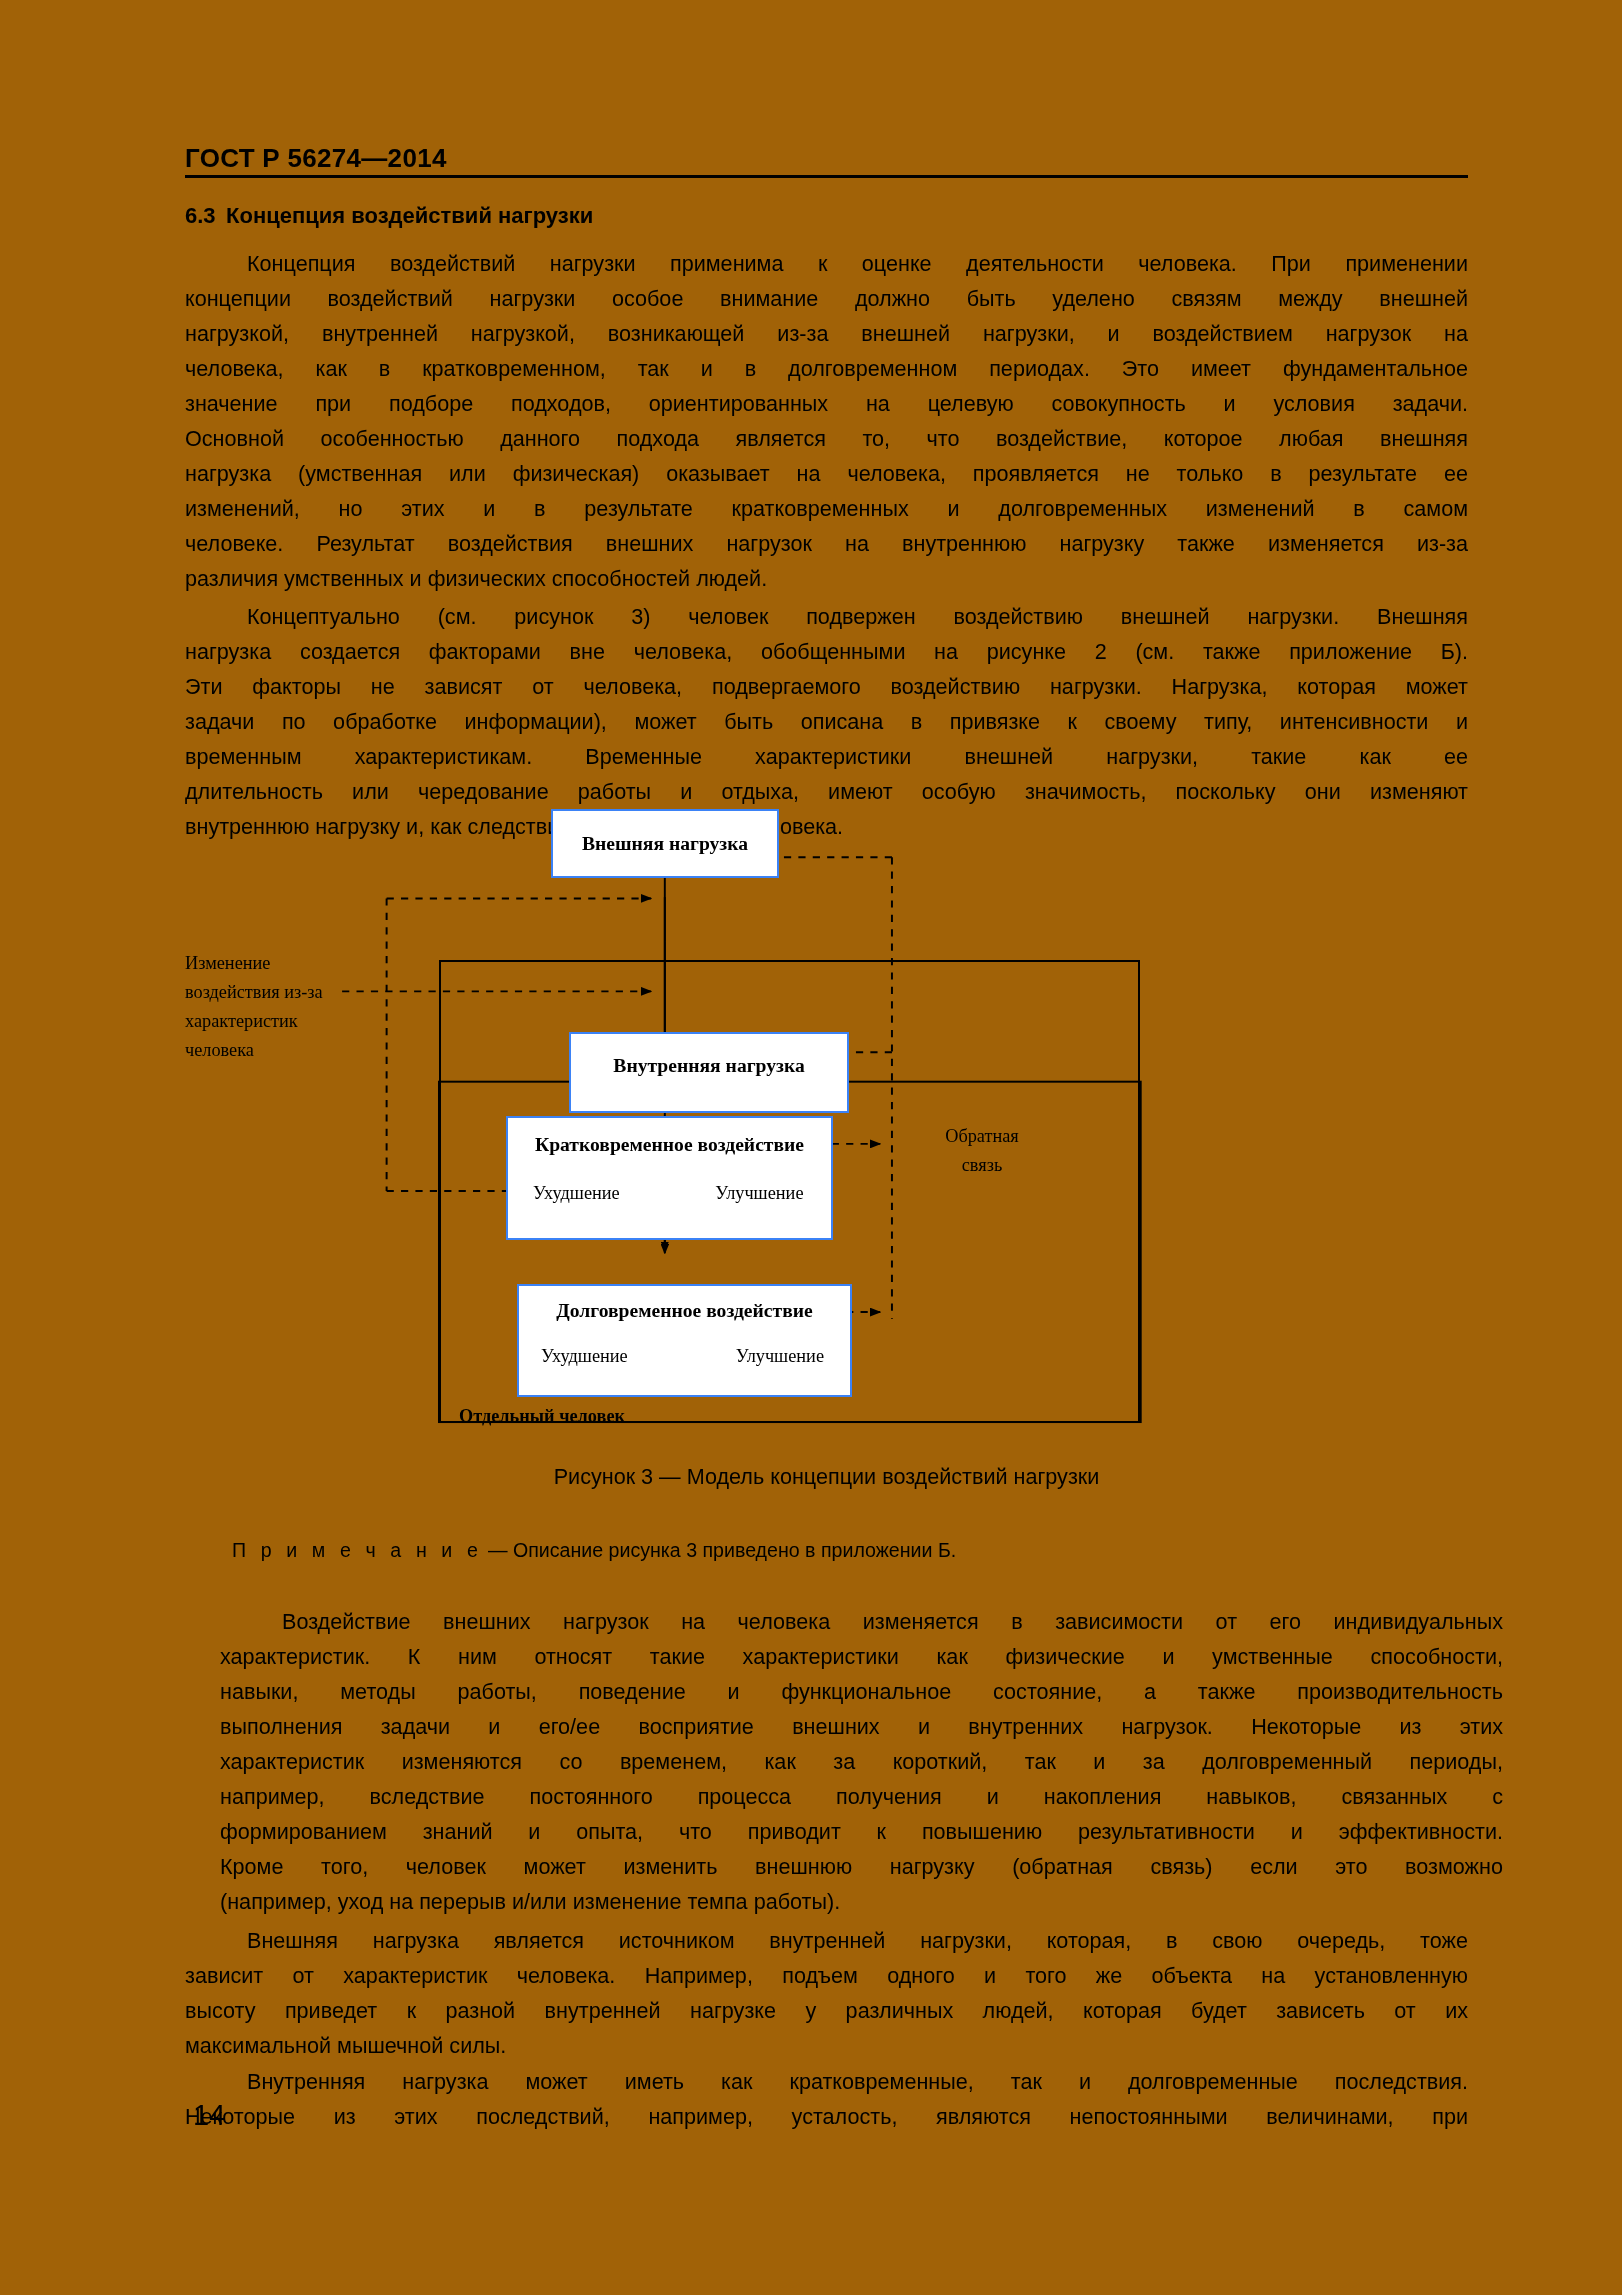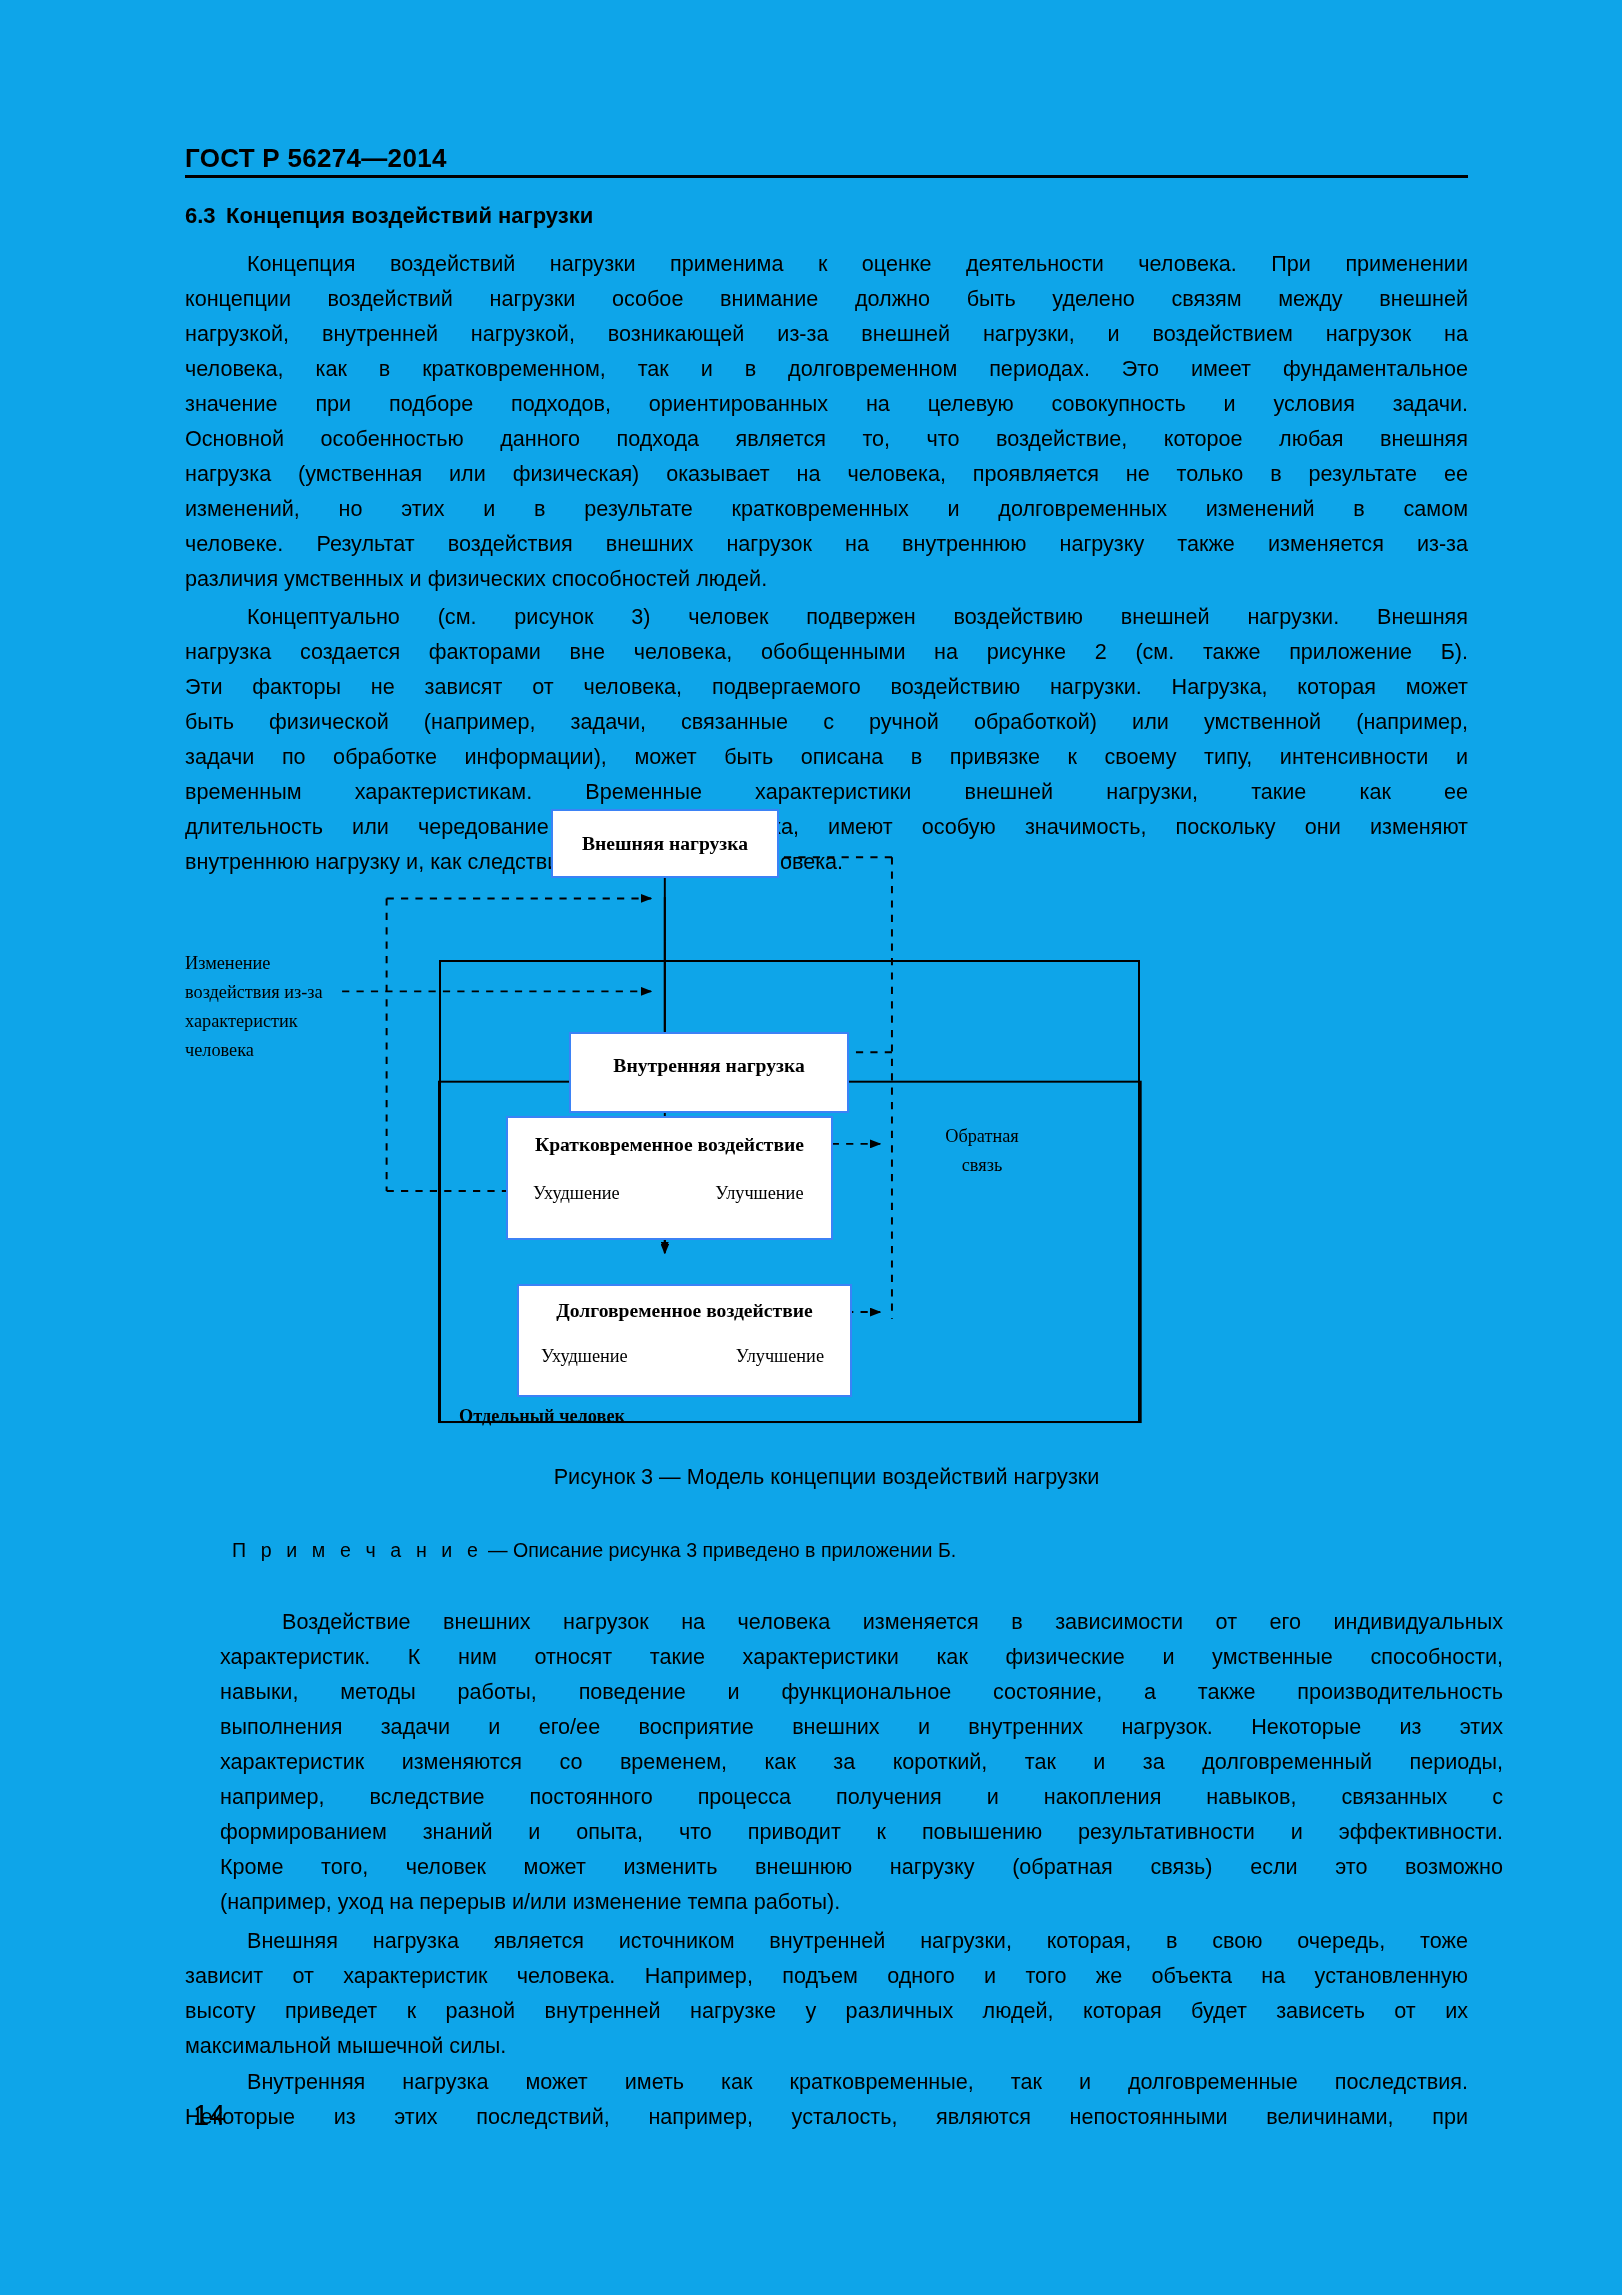--- a/index.html
+++ b/index.html
@@ -9,21 +9,21 @@
     background: #ffffff;
   }
   body {
     font-family: "Liberation Sans", sans-serif;
     color: #000000;
   }
   .page {
     position: relative;
     width: 1623px;
     height: 2295px;
-    background: #0ea5e9;
+    background: #a16207;
     box-sizing: border-box;
     overflow: hidden;
   }
 
   
   .doc-header {
     position: absolute;
     left: 185px;
     top: 143px;
     font-size: 26px;
@@ -165,21 +165,20 @@
     <span class="ln">нагрузка (умственная или физическая) оказывает на человека, проявляется не только в результате ее</span>
     <span class="ln">изменений, но этих и в результате кратковременных и долговременных изменений в самом</span>
     <span class="ln">человеке. Результат воздействия внешних нагрузок на внутреннюю нагрузку также изменяется из-за</span>
     <span class="ln last">различия умственных и физических способностей людей.</span>
   </div>
 
   <div class="body-block just-lines" style="top:599px;">
     <span class="ln first">Концептуально (см. рисунок 3) человек подвержен воздействию внешней нагрузки. Внешняя</span>
     <span class="ln">нагрузка создается факторами вне человека, обобщенными на рисунке 2 (см. также приложение Б).</span>
     <span class="ln">Эти факторы не зависят от человека, подвергаемого воздействию нагрузки. Нагрузка, которая может</span>
-    <span class="ln">быть физической (например, задачи, связанные с ручной обработкой) или умственной (например,</span>
     <span class="ln">задачи по обработке информации), может быть описана в привязке к своему типу, интенсивности и</span>
     <span class="ln">временным характеристикам. Временные характеристики внешней нагрузки, такие как ее</span>
     <span class="ln">длительность или чередование работы и отдыха, имеют особую значимость, поскольку они изменяют</span>
     <span class="ln last">внутреннюю нагрузку и, как следствие, воздействие на человека.</span>
   </div>
 
   <div class="figure">
 
     <svg class="wires" viewBox="0 0 1960 990" preserveAspectRatio="none">
       <defs>

